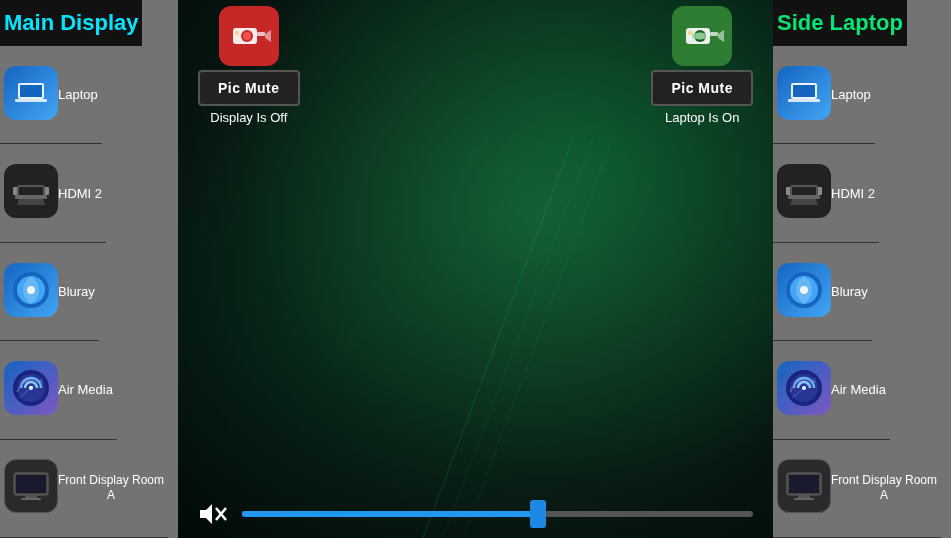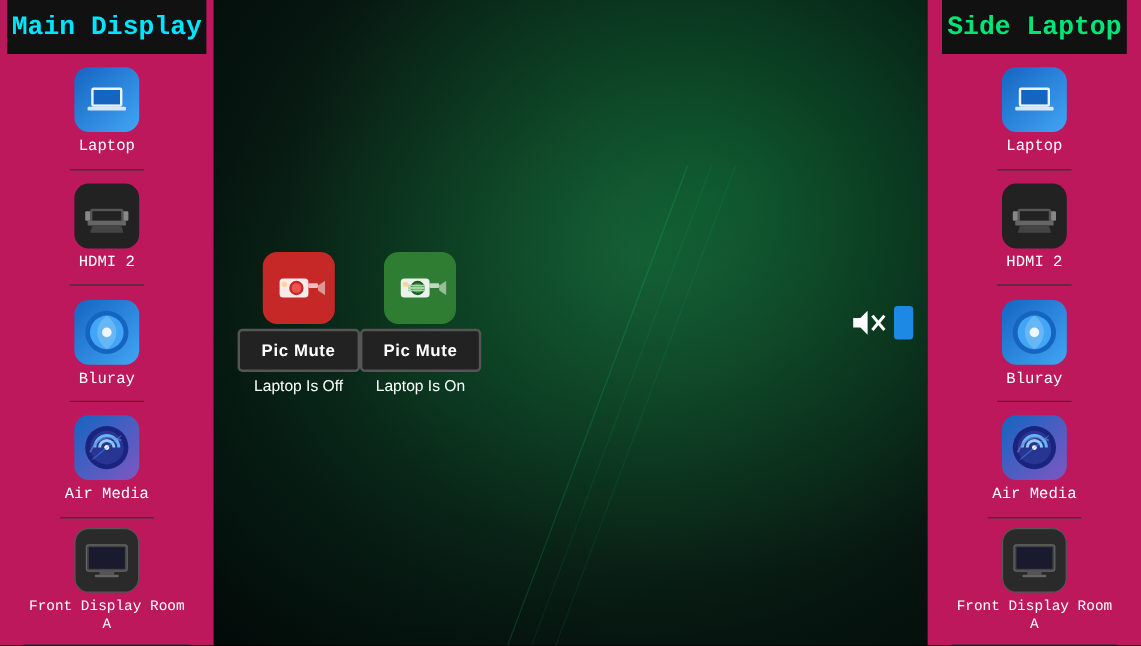--- a/index.html
+++ b/index.html
@@ -10,43 +10,42 @@
       font-family: Arial, sans-serif;
       background: #000;
       display: flex;
       flex-direction: row;
     }
 
     
     .sidebar {
       width: 178px;
       min-width: 178px;
-      background: #be185d;
+      background: #737373;
       display: flex;
       flex-direction: column;
-      align-items: center;
+      align-items: flex-start;
       z-index: 10;
-      font-family: Liberation Mono, monospace;
     }
 
     .sidebar-title {
       color: #fff;
       font-size: 22px;
       font-weight: bold;
       text-align: center;
       padding: 10px 4px;
       background: #111;
     }
 
     .sidebar-title.cyan { color: #00e5ff; }
     .sidebar-title.green { color: #00e676; }
 
     .sidebar-item {
       display: flex;
-      flex-direction: column;
+      flex-direction: row;
       align-items: center;
       justify-content: center;
       padding: 8px 4px;
       border-bottom: 1px solid #333;
       cursor: pointer;
       flex: 1;
     }
 
     .sidebar-item .icon-img {
       width: 54px;
@@ -88,21 +87,21 @@
     .icon-frontdisplay {
       background: #2a2a2a;
       border: 1px solid #555;
     }
 
     
     .main-content {
       flex: 1;
       position: relative;
       display: flex;
-      flex-direction: row;
+      flex-direction: column;
       background: radial-gradient(ellipse at 60% 40%, #1a4a2e 0%, #0d2a1a 40%, #061510 70%, #020a08 100%);
       overflow: hidden;
     }
 
     
     .main-content::before {
       content: '';
       position: absolute;
       top: 0; left: 0; right: 0; bottom: 0;
       background:
@@ -309,21 +308,21 @@
         <svg width="44" height="44" viewBox="0 0 44 44">
           <rect x="6" y="14" width="24" height="16" rx="3" fill="#fff" opacity="0.9"></rect>
           <circle cx="20" cy="22" r="6" fill="#c62828"></circle>
           <circle cx="20" cy="22" r="4" fill="#ef5350"></circle>
           <rect x="30" y="18" width="8" height="4" rx="1" fill="#fff" opacity="0.7"></rect>
           <rect x="8" y="17" width="4" height="4" rx="1" fill="#ffcc80" opacity="0.8"></rect>
           <path d="M38 20 L44 16 L44 28 L38 24 Z" fill="#fff" opacity="0.5"></path>
         </svg>
       </div>
       <button class="pic-mute-btn">Pic Mute</button>
-      <span class="projector-status">Laptop Is Off</span>
+      <span class="projector-status">Display Is Off</span>
     </div>
 
     <div class="center-spacer"></div>
 
     <div class="projector-section">
       <div class="projector-icon-wrap projector-icon-green">
         <svg width="44" height="44" viewBox="0 0 44 44">
           <rect x="6" y="14" width="24" height="16" rx="3" fill="#fff" opacity="0.9"></rect>
           <circle cx="20" cy="22" r="6" fill="#1b5e20"></circle>
           <circle cx="20" cy="22" r="4" fill="#43a047"></circle>

